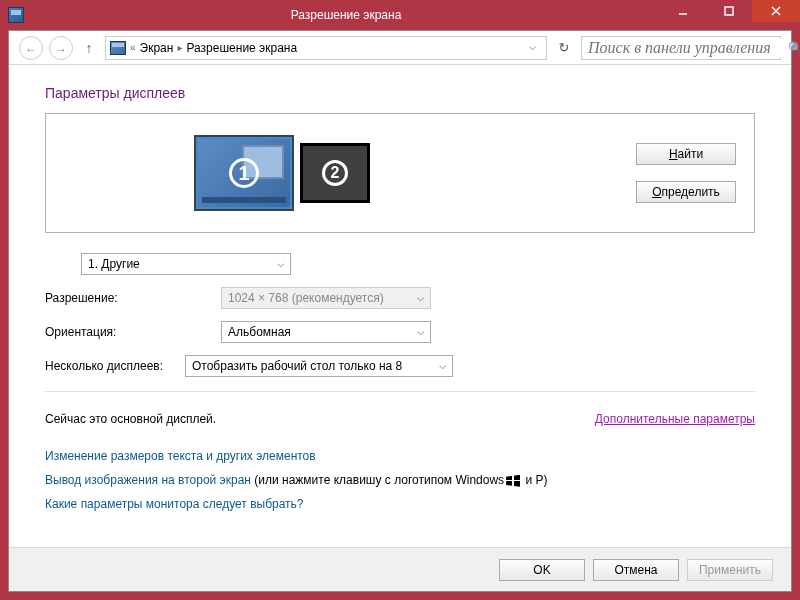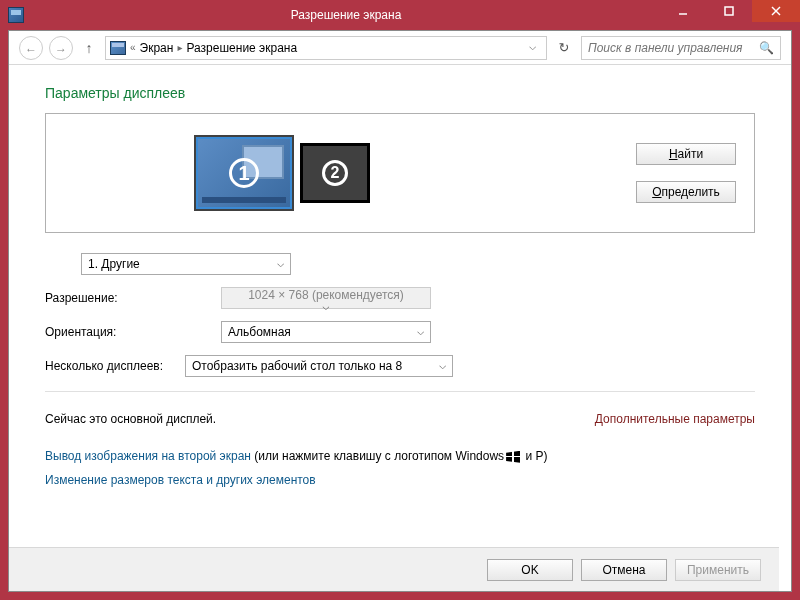--- a/index.html
+++ b/index.html
@@ -19,62 +19,62 @@
 .nav-bar { height: 34px; border-bottom: 1px solid #d8d8d8; display: flex; align-items: center; padding: 0 10px; gap: 6px; background: #fff; }
 .nav-arrow { width: 24px; height: 24px; border: 1px solid #ccc; border-radius: 50%; display: flex; align-items: center; justify-content: center; color: #888; font-size: 12px; }
 .nav-up { width: 20px; text-align: center; color: #555; font-size: 14px; }
 .breadcrumb { flex: 1; height: 24px; border: 1px solid #ccc; display: flex; align-items: center; padding: 0 4px; font-size: 12px; gap: 4px; background: #fff; }
 .bc-icon { width: 16px; height: 14px; background: linear-gradient(135deg, #5a8fc8, #3c6a9f); border: 1px solid #1a3a5a; position: relative; }
 .bc-icon::after { content: ""; position: absolute; top: 1px; left: 1px; right: 1px; height: 4px; background: #abc4e8; }
 .bc-sep { color: #666; font-size: 10px; }
 .bc-dropdown { margin-left: auto; margin-right: 6px; color: #666; font-size: 9px; }
 .refresh-btn { width: 22px; text-align: center; color: #555; font-size: 13px; }
 .search-box { width: 200px; height: 24px; border: 1px solid #ccc; display: flex; align-items: center; padding: 0 6px; font-size: 12px; }
-.search-box input { border: none; outline: none; flex: 1; font-size: 12px; color: #888; font-style: italic; }
+.search-box input { border: none; outline: none; flex: 1; font-size: 16px; color: #888; font-style: italic; font-family: Liberation Serif, serif; }
 .search-icon { color: #666; font-size: 12px; }
 
 .main-panel { padding: 20px 36px 10px 36px; }
-.page-title { color: #15803d; font-size: 14px; font-weight: normal; margin-bottom: 12px; }
+.page-title { color: #701a75; font-size: 14px; font-weight: normal; margin-bottom: 12px; }
 
 .monitor-box { border: 1px solid #b0b0b0; padding: 16px 18px; display: flex; align-items: center; margin-bottom: 20px; height: 120px; }
 .monitors { display: flex; gap: 6px; margin-left: 130px; }
 .monitor { position: relative; }
 .monitor.m1 { width: 100px; height: 76px; background: #404040; padding: 2px; }
 .monitor.m1 .screen { background: linear-gradient(135deg, #5b8cc4, #3a6aa0); width: 100%; height: 100%; border: 2px solid #3a8ad4; position: relative; display: flex; align-items: center; justify-content: center; }
 .monitor.m1 .screen::before { content: ""; position: absolute; top: 6px; right: 6px; width: 38px; height: 30px; background: #9fbde0; border: 2px solid #6a8fb8; }
 .monitor.m1 .screen::after { content: ""; position: absolute; bottom: 4px; left: 4px; right: 4px; height: 6px; background: #2a5080; }
 .monitor.m2 { width: 70px; height: 60px; background: #000; padding: 3px; margin-top: 8px; }
 .monitor.m2 .screen { background: #404040; width: 100%; height: 100%; display: flex; align-items: center; justify-content: center; }
 .monitor-num { width: 30px; height: 30px; border-radius: 50%; border: 3px solid #fff; color: #fff; display: flex; align-items: center; justify-content: center; font-size: 20px; font-weight: bold; z-index: 2; position: relative; }
 .monitor.m2 .monitor-num { width: 26px; height: 26px; font-size: 16px; }
 .monitor-buttons { margin-left: auto; display: flex; flex-direction: column; gap: 16px; }
 .mon-btn { width: 100px; height: 22px; border: 1px solid #aaa; background: linear-gradient(#fdfdfd, #e8e8e8); font-size: 12px; cursor: pointer; }
 .mon-btn:first-letter { text-decoration: underline; }
 
 .form-row { display: flex; align-items: center; margin-bottom: 12px; font-size: 12px; }
 .form-label { width: 140px; }
 .form-select { width: 268px; height: 22px; border: 1px solid #aaa; background: #fff; padding: 0 6px; font-size: 12px; display: flex; align-items: center; justify-content: space-between; }
 .form-select.narrow { width: 210px; margin-left: 36px; }
-.form-select.disabled { background: #f0f0f0; color: #888; border-color: #ccc; flex-direction: column; }
+.form-select.disabled { background: #f0f0f0; color: #888; border-color: #ccc; }
 .select-arrow { font-size: 9px; color: #555; }
 
 .divider-row { display: flex; align-items: center; margin-top: 14px; padding-top: 20px; border-top: 1px solid #e0e0e0; font-size: 12px; }
 .status-text { flex: 1; }
-.adv-link { color: #7f1d1d; cursor: pointer; }
+.adv-link { color: #a21caf; cursor: pointer; text-decoration: underline; }
 
 .links-section { margin-top: 18px; font-size: 12px; line-height: 2; }
 .link-text { color: #0f5a8c; cursor: pointer; }
 .plain-text { color: #000; }
 .win-logo { display: inline-block; width: 14px; height: 12px; position: relative; vertical-align: middle; margin: 0 2px; }
 .win-logo::before { content: ""; position: absolute; inset: 0; background: conic-gradient(#000 0 25%, transparent 0 25%) 0 0/7px 6px; background: linear-gradient(#000,#000); clip-path: polygon(0 15%, 100% 0, 100% 100%, 0 85%); }
 .win-logo span { position: absolute; background: #fff; }
 .win-logo .h { left: 0; right: 0; top: 5px; height: 1.5px; }
 .win-logo .v { top: 0; bottom: 0; left: 6px; width: 1.5px; }
 
-.button-bar { position: absolute; bottom: 0; left: 0; right: 12px; height: 44px; background: #f0f0f0; border-top: 1px solid #d8d8d8; display: flex; align-items: center; justify-content: flex-end; padding: 0 18px; gap: 8px; }
+.button-bar { position: absolute; bottom: 0; left: 0; right: 0; height: 44px; background: #f0f0f0; border-top: 1px solid #d8d8d8; display: flex; align-items: center; justify-content: flex-end; padding: 0 18px; gap: 8px; }
 .dlg-btn { width: 86px; height: 22px; border: 1px solid #aaa; background: linear-gradient(#fdfdfd, #e8e8e8); font-size: 12px; cursor: pointer; }
 .dlg-btn.disabled { color: #999; border-color: #ccc; }
 </style>
 </head>
 <body>
 
 <div class="titlebar">
   <div class="titlebar-icon"></div>
   <div class="titlebar-title">Разрешение экрана</div>
   <div class="win-controls">
@@ -170,24 +170,25 @@
         <span class="select-arrow">⌵</span>
       </div>
     </div>
 
     <div class="divider-row">
       <div class="status-text">Сейчас это основной дисплей.</div>
       <div class="adv-link">Дополнительные параметры</div>
     </div>
 
     <div class="links-section">
+      <div><span class="link-text">Изменение размеров текста и других элементов</span></div>
       <div>
         <span class="link-text">Вывод изображения на второй экран</span><span class="plain-text"> (или нажмите клавишу с логотипом Windows</span><span class="win-logo"><span class="h"></span><span class="v"></span></span><span class="plain-text"> и P)</span>
       </div>
-      <div><span class="link-text">Изменение размеров текста и других элементов</span></div>
+      <div><span class="link-text">Какие параметры монитора следует выбрать?</span></div>
     </div>
   </div>
 
   <div class="button-bar">
     <button class="dlg-btn">OK</button>
     <button class="dlg-btn">Отмена</button>
     <button class="dlg-btn disabled">Применить</button>
   </div>
 
 </div>

